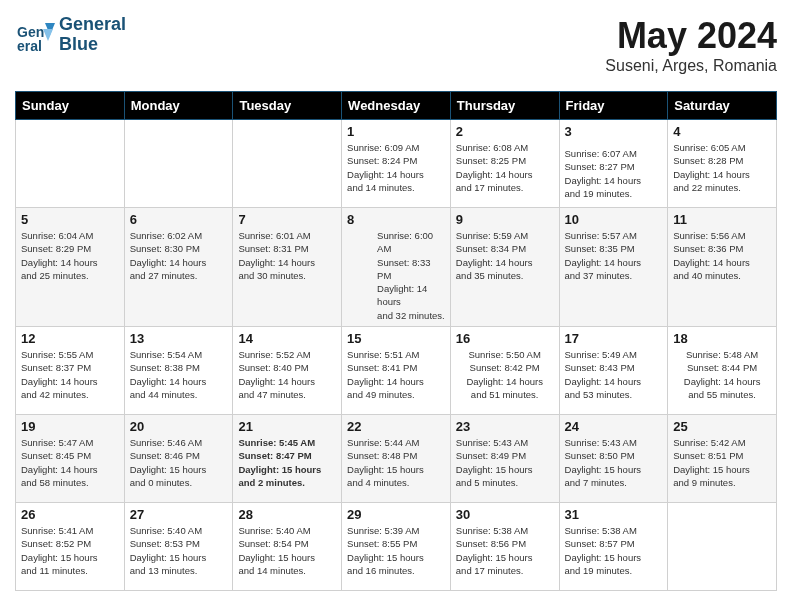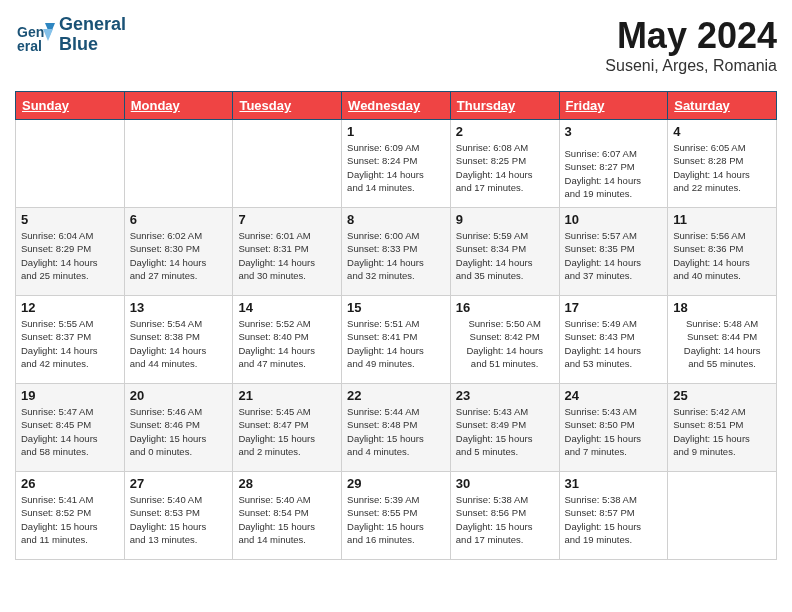--- a/index.html
+++ b/index.html
@@ -45,28 +45,27 @@
     .location {
       font-size: 16px;
       color: #333;
     }
     table {
       width: 100%;
       border-collapse: collapse;
       table-layout: fixed;
     }
     thead tr th {
-      background-color: #ef4444;
+      background-color: #000000;
       color: white;
       text-align: left;
       padding: 6px 6px;
       font-size: 13px;
       font-weight: bold;
       border: 1px solid #1a5276;
-      text-decoration: underline;
     }
     tbody tr td {
       border: 1px solid #d0d0d0;
       vertical-align: top;
       padding: 4px 5px;
       height: 88px;
       background: #fff;
     }
     tbody tr:nth-child(even) td {
       background: #f5f5f5;
@@ -171,21 +170,21 @@
         </td>
         <td>
           <div class="day-number">7</div>
           <div class="day-info" style="white-space: pre-line;">Sunrise: 6:01 AM
 Sunset: 8:31 PM
 Daylight: 14 hours
 and 30 minutes.</div>
         </td>
         <td>
           <div class="day-number">8</div>
-          <div class="day-info" style="white-space: pre-line;">Sunrise: 6:00 AM
+          <div class="day-info" style="white-space: pre-line; margin-left: 30px;">Sunrise: 6:00 AM
 Sunset: 8:33 PM
 Daylight: 14 hours
 and 32 minutes.</div>
         </td>
         <td>
           <div class="day-number">9</div>
           <div class="day-info" style="white-space: pre-line;">Sunrise: 5:59 AM
 Sunset: 8:34 PM
 Daylight: 14 hours
 and 35 minutes.</div>
@@ -266,21 +265,21 @@
         </td>
         <td>
           <div class="day-number">20</div>
           <div class="day-info" style="white-space: pre-line;">Sunrise: 5:46 AM
 Sunset: 8:46 PM
 Daylight: 15 hours
 and 0 minutes.</div>
         </td>
         <td>
           <div class="day-number">21</div>
-          <div class="day-info" style="white-space: pre-line;">Sunrise: 5:45 AM
+          <div class="day-info" style="white-space: pre-line; font-weight: bold;">Sunrise: 5:45 AM
 Sunset: 8:47 PM
 Daylight: 15 hours
 and 2 minutes.</div>
         </td>
         <td>
           <div class="day-number">22</div>
           <div class="day-info" style="white-space: pre-line;">Sunrise: 5:44 AM
 Sunset: 8:48 PM
 Daylight: 15 hours
 and 4 minutes.</div>

